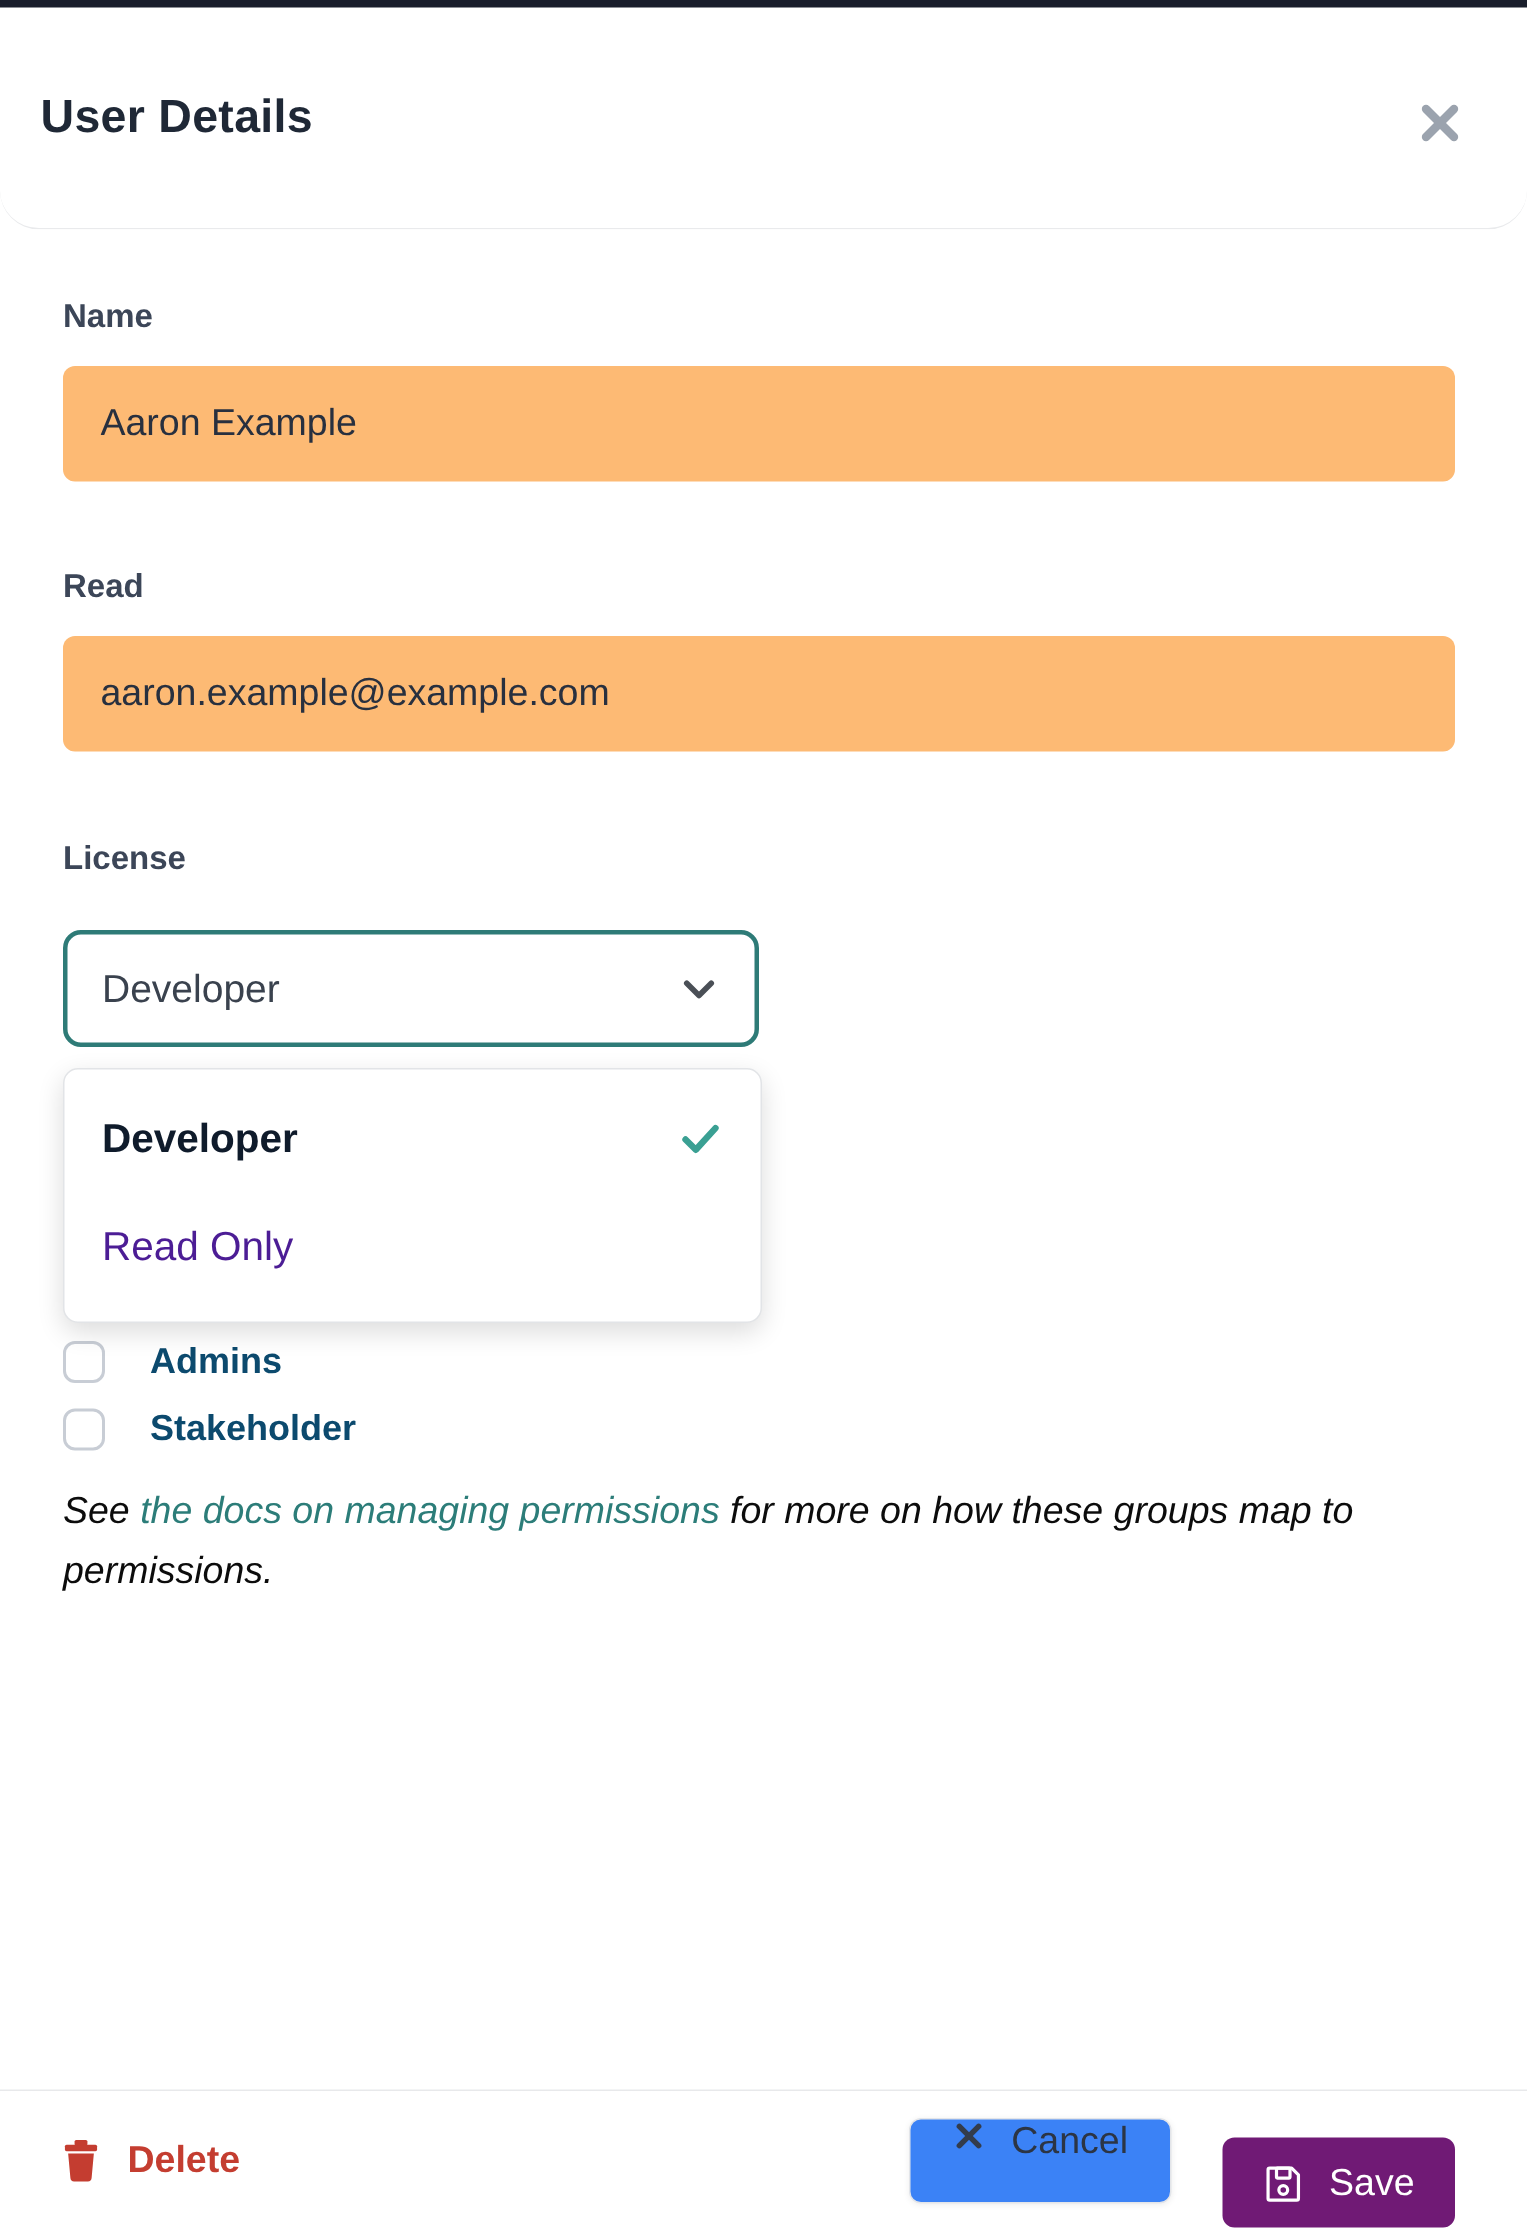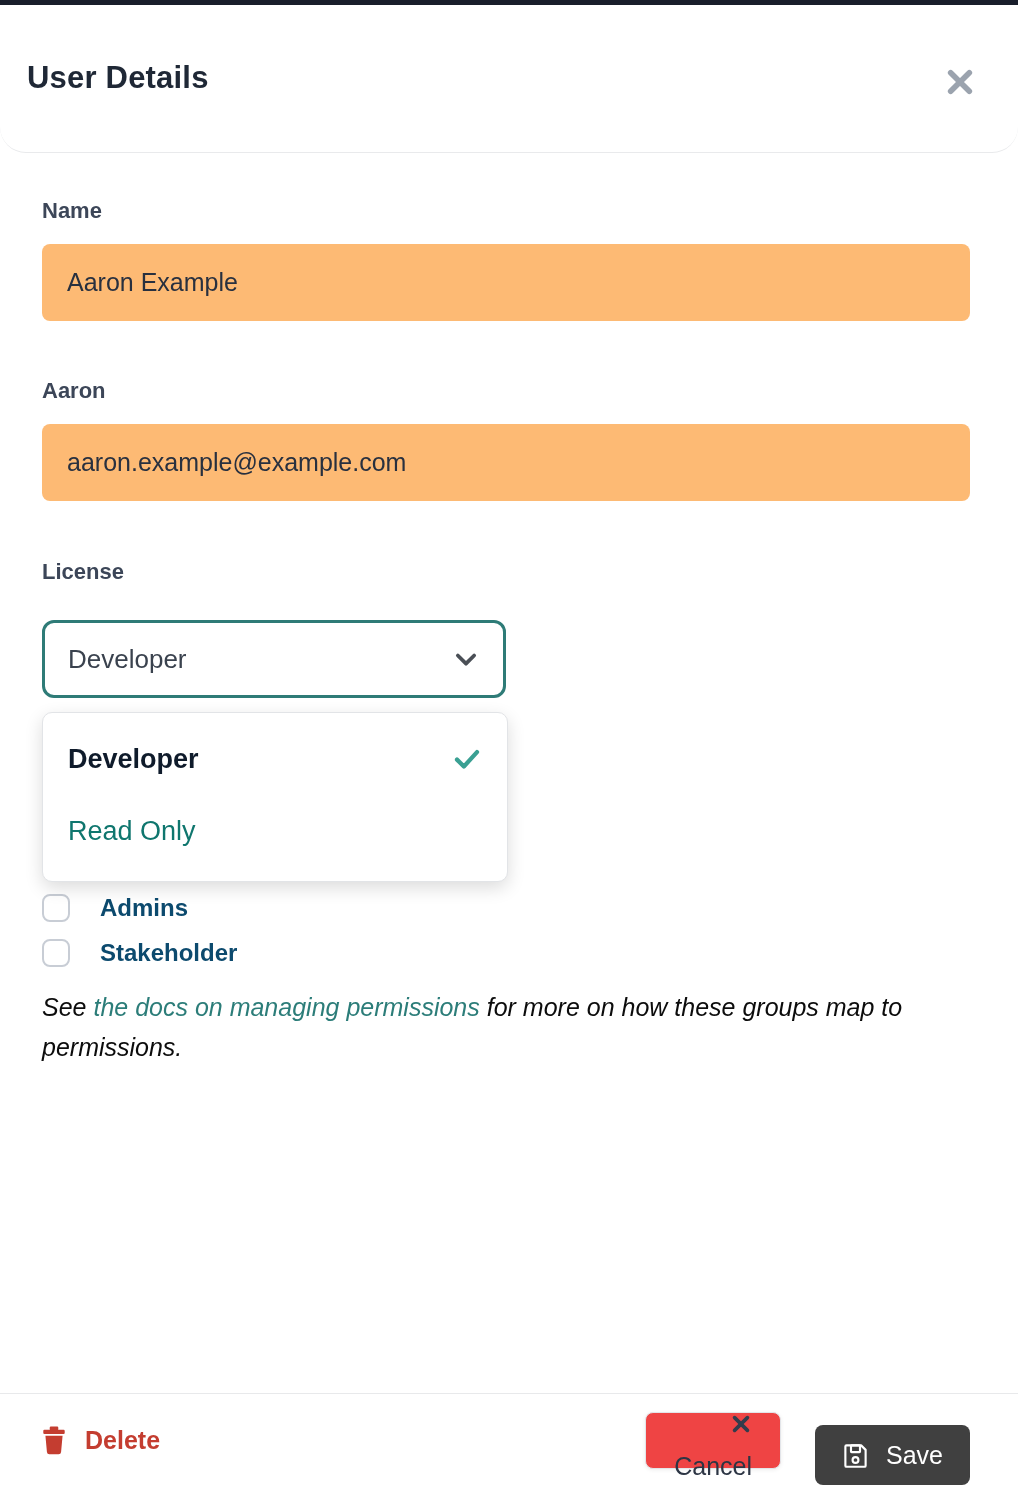--- a/index.html
+++ b/index.html
@@ -91,21 +91,21 @@
   }
   .dropdown-option {
     height: 72px;
     display: flex;
     align-items: center;
     padding: 0 25px;
     font-size: 27px;
     cursor: pointer;
   }
   .dropdown-option.selected { font-weight: 700; color: #0f1b2b; }
-  .dropdown-option.unselected { font-weight: 400; color: #0f766e; }
+  .dropdown-option.unselected { font-weight: 400; color: #4c1d95; }
   .dropdown-option .check { margin-left: auto; display: flex; }
   .groups-section { margin-top: 187px; }
   .checkbox-row {
     display: flex;
     align-items: center;
     height: 45px;
     cursor: pointer;
   }
   .checkbox-square {
     width: 28px;
@@ -156,38 +156,37 @@
     color: #c43d30;
     font-family: "Liberation Sans", sans-serif;
     font-size: 25px;
     font-weight: 600;
     cursor: pointer;
   }
   .footer-spacer { flex: 1; }
   .cancel-btn {
     height: 57px;
     padding: 0 28px;
-    background: #ef4444;
+    background: #3b82f6;
     border: 1px solid #e3e5e9;
     border-radius: 8px;
     box-shadow: 0 1px 4px rgba(0,0,0,0.07);
     display: flex;
-    align-items: flex-end;
+    align-items: flex-start;
     gap: 17px;
     font-family: "Liberation Sans", sans-serif;
     font-size: 25px;
     color: #2c3544;
     cursor: pointer;
-    flex-direction: column;
   }
   .save-btn {
     margin-left: 34px;
     height: 60px;
     padding: 0 27px;
-    background: #404040;
+    background: #701a75;
     border: none;
     border-radius: 8px;
     display: flex;
     align-items: center;
     gap: 17px;
     font-family: "Liberation Sans", sans-serif;
     font-size: 25px;
     color: #ffffff;
     cursor: pointer;
     margin-top: 30px;
@@ -208,21 +207,21 @@
       </svg>
     </span>
   </button>
 </div>
 
 <div class="modal-body">
 
   <label class="field-label label-name">Name</label>
   <input class="text-input" type="text" value="Aaron Example" style="">
 
-  <label class="field-label label-email">Aaron</label>
+  <label class="field-label label-email">Read</label>
   <input class="text-input" type="text" value="aaron.example@example.com" style="">
 
   <label class="field-label label-license">License</label>
 
   <div class="license-wrap">
     <div class="select-box">
       <span>Developer</span>
       <span style="display:flex;">
         <svg width="28" height="28" viewBox="0 0 24 24" fill="none" stroke="#4a4f56" stroke-width="3.2" stroke-linecap="round" stroke-linejoin="round">
           <polyline points="5,9 12,16 19,9"></polyline>

